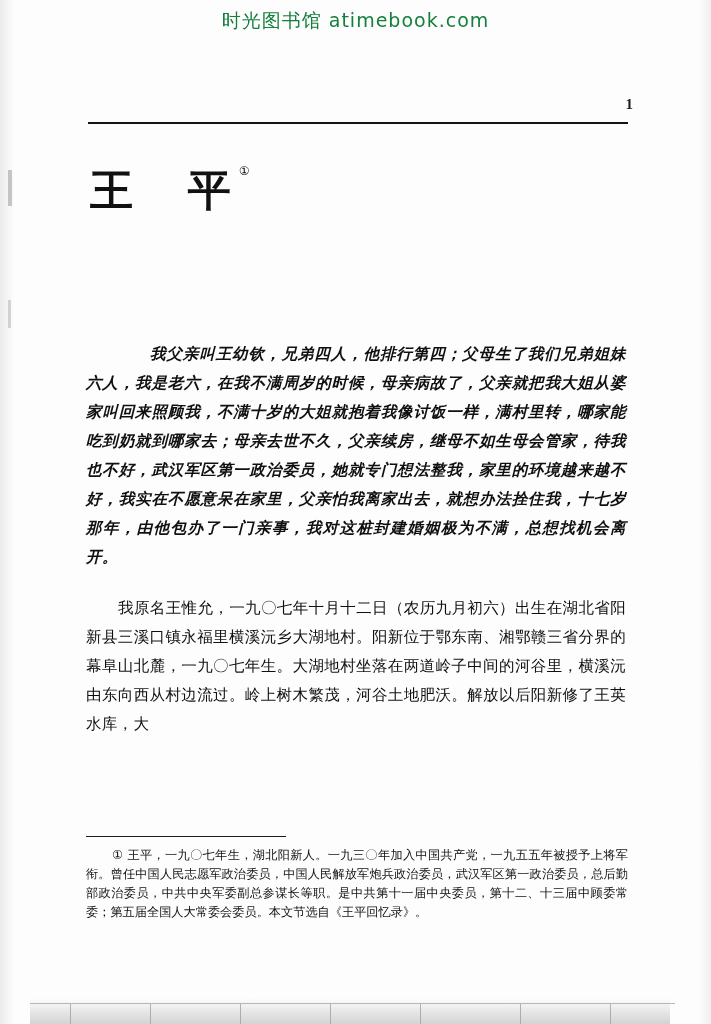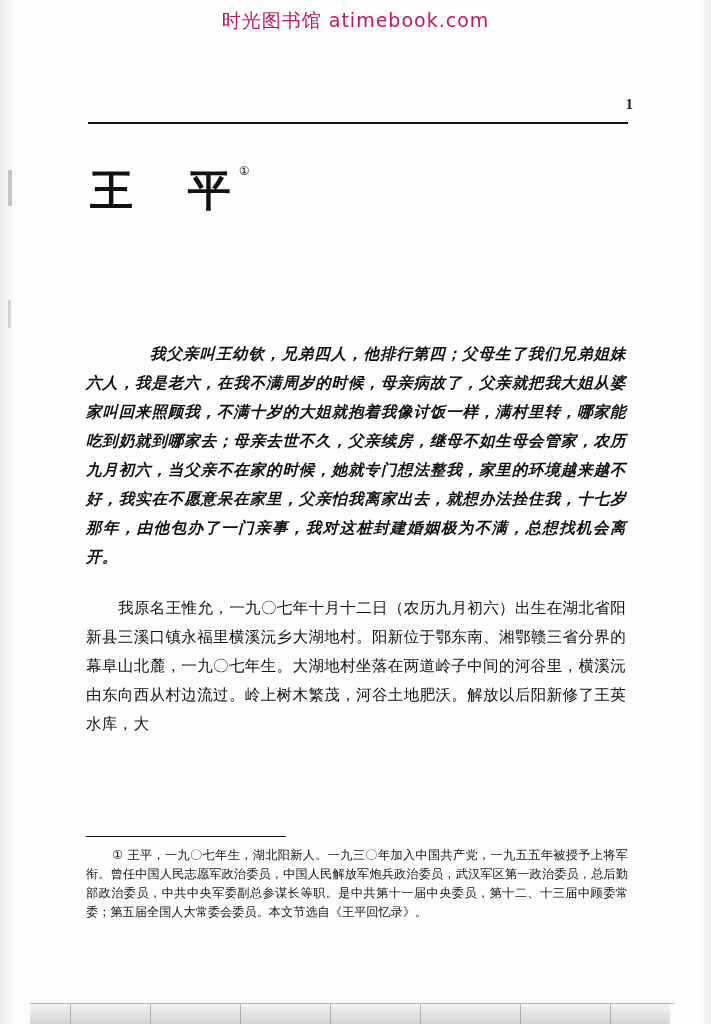--- a/index.html
+++ b/index.html
@@ -68,21 +68,21 @@
 
   
   .watermark {
     position: absolute;
     top: 8px;
     left: 0;
     width: 711px;
     text-align: center;
     font-size: 19px;
     letter-spacing: 1px;
-    color: #be185d;
+    color: #15803d;
     font-family: "DejaVu Sans", "Liberation Sans", sans-serif;
     white-space: nowrap;
   }
 
   
   .page-num {
     position: absolute;
     right: 78px;
     top: 96px;
     font-size: 15px;
@@ -184,21 +184,21 @@
 
   <div class="page-num">1</div>
   <div class="rule"></div>
 
   <div class="title-wrap">
     <div class="title">王 平</div>
     <div class="title-note">①</div>
   </div>
 
   <div class="body-text">
-    <p class="para para-italic">我父亲叫王幼钦，兄弟四人，他排行第四；父母生了我们兄弟姐妹六人，我是老六，在我不满周岁的时候，母亲病故了，父亲就把我大姐从婆家叫回来照顾我，不满十岁的大姐就抱着我像讨饭一样，满村里转，哪家能吃到奶就到哪家去；母亲去世不久，父亲续房，继母不如生母会管家，农历九月初六，当父亲不在家的时候，她就专门想法整我，家里的环境越来越不好，我实在不愿意呆在家里，父亲怕我离家出去，就想办法拴住我，十七岁那年，由他包办了一门亲事，我对这桩封建婚姻极为不满，总想找机会离开。</p>
+    <p class="para para-italic">我父亲叫王幼钦，兄弟四人，他排行第四；父母生了我们兄弟姐妹六人，我是老六，在我不满周岁的时候，母亲病故了，父亲就把我大姐从婆家叫回来照顾我，不满十岁的大姐就抱着我像讨饭一样，满村里转，哪家能吃到奶就到哪家去；母亲去世不久，父亲续房，继母不如生母会管家，待我也不好，武汉军区第一政治委员，她就专门想法整我，家里的环境越来越不好，我实在不愿意呆在家里，父亲怕我离家出去，就想办法拴住我，十七岁那年，由他包办了一门亲事，我对这桩封建婚姻极为不满，总想找机会离开。</p>
     <p class="para para-normal">我原名王惟允，一九〇七年十月十二日（农历九月初六）出生在湖北省阳新县三溪口镇永福里横溪沅乡大湖地村。阳新位于鄂东南、湘鄂赣三省分界的幕阜山北麓，一九〇七年生。大湖地村坐落在两道岭子中间的河谷里，横溪沅由东向西从村边流过。岭上树木繁茂，河谷土地肥沃。解放以后阳新修了王英水库，大</p>
   </div>
 
   <div class="footnote-rule"></div>
   <div class="footnote">① 王平，一九〇七年生，湖北阳新人。一九三〇年加入中国共产党，一九五五年被授予上将军衔。曾任中国人民志愿军政治委员，中国人民解放军炮兵政治委员，武汉军区第一政治委员，总后勤部政治委员，中共中央军委副总参谋长等职。是中共第十一届中央委员，第十二、十三届中顾委常委；第五届全国人大常委会委员。本文节选自《王平回忆录》。</div>
 
   <div class="bottom-line"></div>
   <div class="bottom-tick" style="left:70px;"></div>
   <div class="bottom-tick" style="left:150px;"></div>
   <div class="bottom-tick" style="left:240px;"></div>

